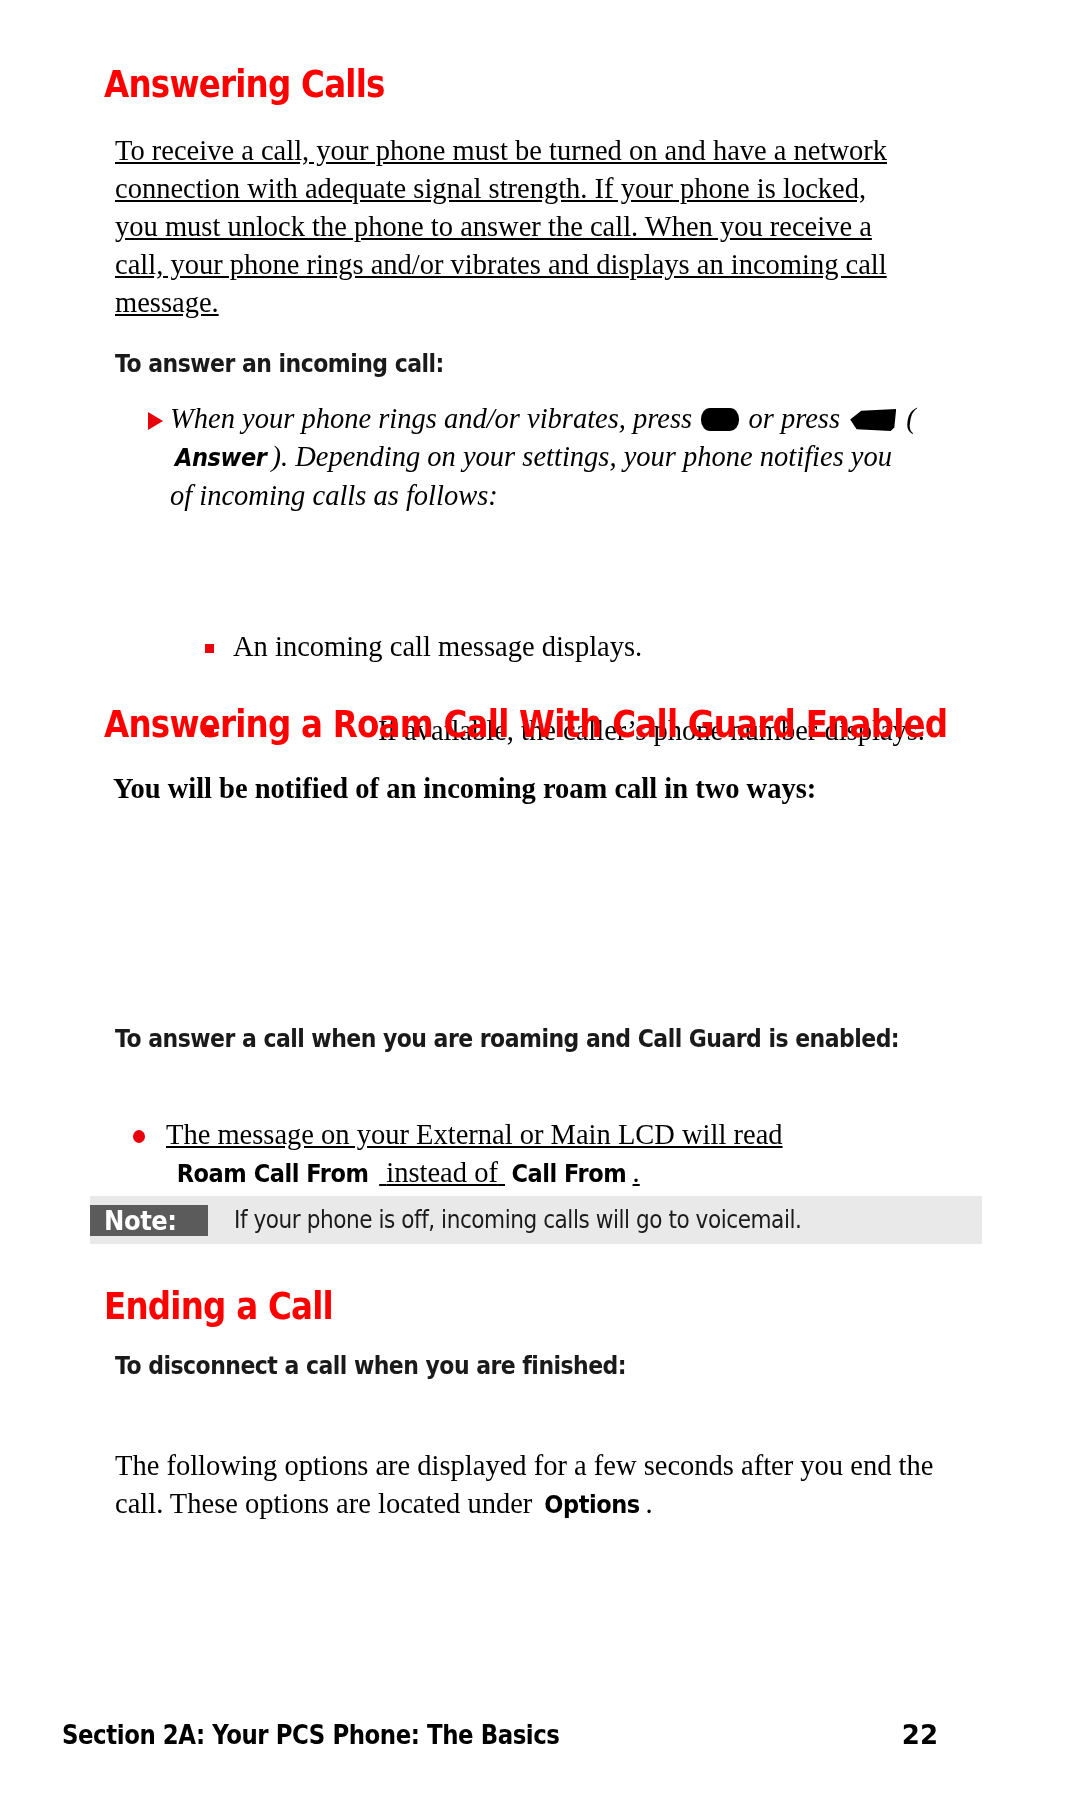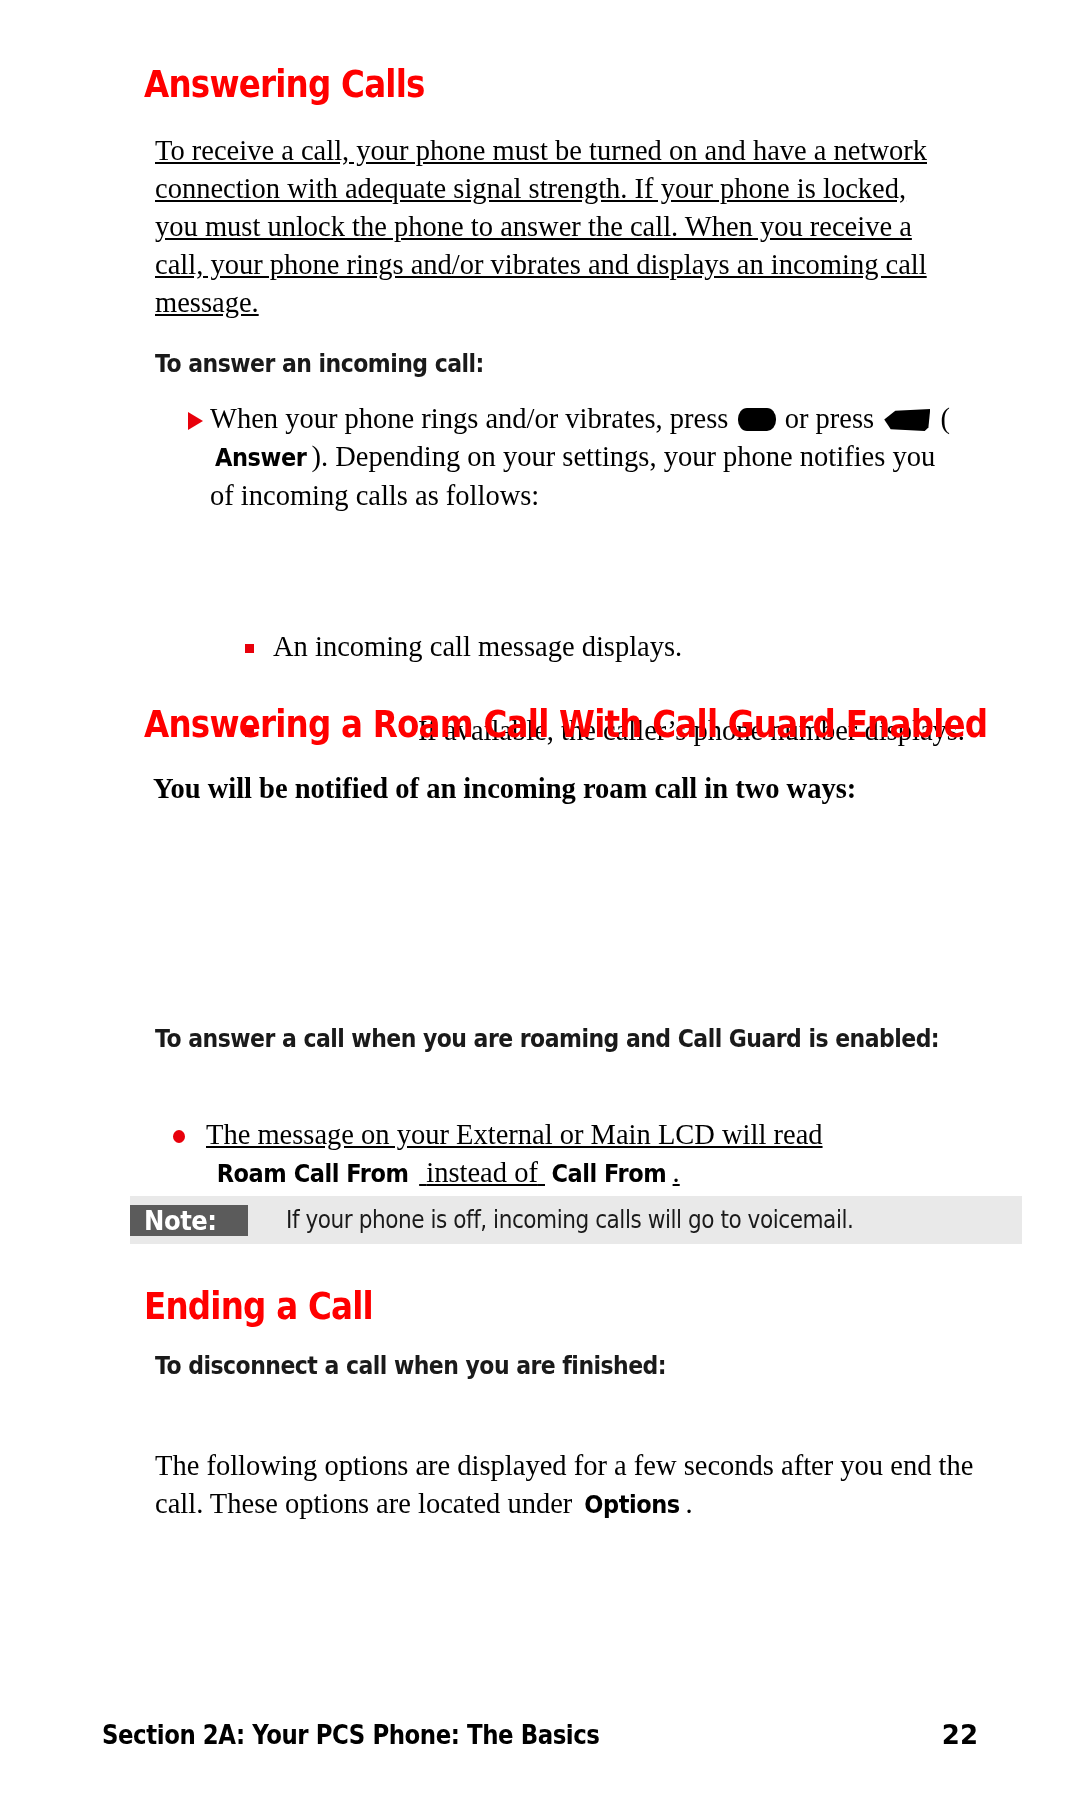--- a/index.html
+++ b/index.html
@@ -14,21 +14,20 @@
     background: #ffffff;
     overflow: hidden;
     font-family: "Liberation Serif", "DejaVu Serif", serif;
     color: #000000;
   }
   .content {
     position: absolute;
     left: 0;
     top: 0;
     width: 1000px;
-    margin-left: 40px;
   }
 
   
   .h1 {
     font-family: "DejaVu Sans", "Liberation Sans", sans-serif;
     font-weight: bold;
     color: #ff0000;
     font-size: 37px;
     line-height: 1.0;
     letter-spacing: -0.9px;
@@ -145,21 +144,21 @@
     transform: scaleX(0.9);
     transform-origin: left center;
   }
   .note-text {
     font-family: "DejaVu Sans", "Liberation Sans", sans-serif;
     font-size: 24px;
     color: #1a1a1a;
     letter-spacing: -0.5px;
     display: flex;
     align-items: center;
-    padding-left: 38px;
+    padding-left: 26px;
   }
   .note-text span {
     display: inline-block;
     transform: scaleX(0.9);
     transform-origin: left center;
   }
 
   
   .footer-left {
     position: absolute;
@@ -194,21 +193,21 @@
   <div class="content">
 
     <h1 class="h1 blk" style="left:104px; top:66px;">Answering Calls</h1>
 
     <p class="body para blk" style="left:115px; top:132px; width:800px;text-decoration:underline;">To receive a call, your phone must be turned on and have a network connection with adequate signal strength. If your phone is locked, you must unlock the phone to answer the call. When you receive a call, your phone rings and/or vibrates and displays an incoming call message.</p>
 
     <div class="h3 blk" style="left:115px; top:351px;">To answer an incoming call:</div>
 
     <div class="li blk" style="left:148px; top:400px; width:770px;">
       <span class="bullet-tri" style="left:0px; top:12px;"></span>
-      <span class="txt body" style="padding-left:22px; display:block;">
+      <span class="txt body" style="padding-left:22px; display:block;font-style:italic;">
         <span>When your phone rings and/or vibrates, press</span>
         <span class="key-talk"></span>
         <span>or press</span>
         <span class="key-soft"></span>
         <span>(</span><span class="ui">Answer</span><span>). Depending on your settings, your phone notifies you of incoming calls as follows:</span>
       </span>
     </div>
 
     <div class="li blk" style="left:205px; top:513px; width:720px;">
       <span class="bullet-sq" style="left:0px; top:16px;"></span>

